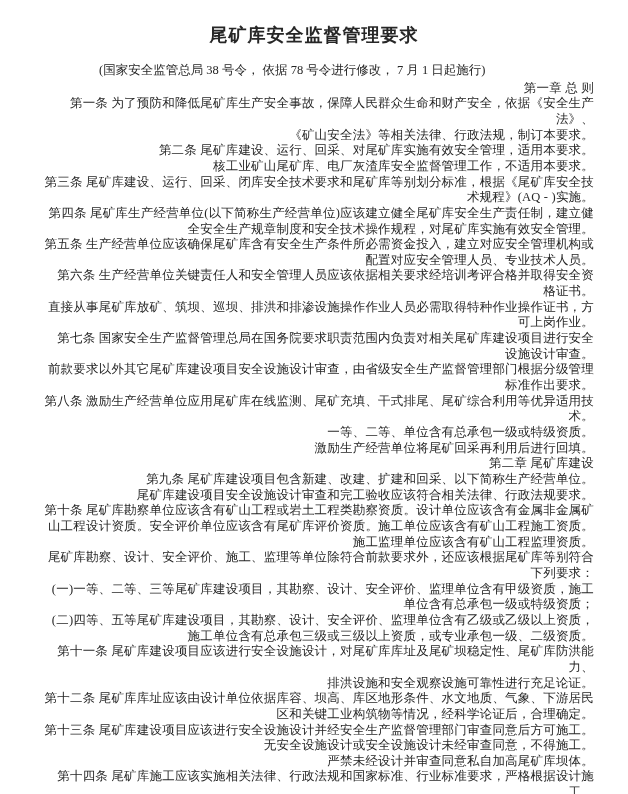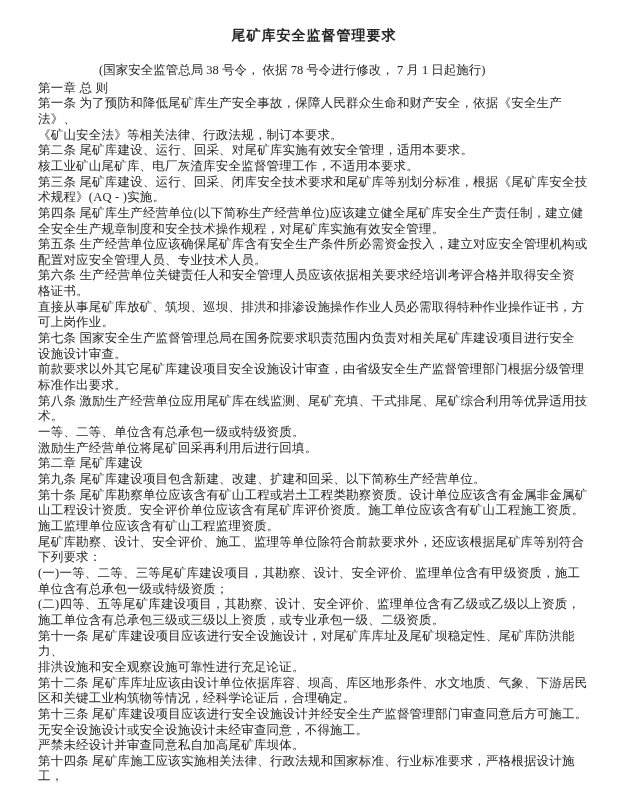--- a/index.html
+++ b/index.html
@@ -13,21 +13,21 @@
     height: 794px;
     background: #ffffff;
     overflow: hidden;
     font-family: "Liberation Serif", "DejaVu Serif", serif;
     color: #262626;
   }
   .doc-title {
     margin: 0;
     padding-top: 27px;
     text-align: center;
-    font-size: 14px;
+    font-size: 18px;
     font-weight: bold;
     line-height: 17px;
     letter-spacing: 1px;
     white-space: pre-wrap;
   }
   .doc-subtitle {
     margin-top: 19px;
     padding-left: 99px;
     padding-right: 42px;
     font-size: 12.5px;
@@ -37,20 +37,21 @@
   .doc-body {
     margin-top: 2px;
     padding-left: 38px;
     padding-right: 34px;
     font-size: 12.5px;
     line-height: 15.65px;
   }
   .ln {
     white-space: pre-wrap;
     letter-spacing: 0.2px;
+    text-align: right;
   }
 </style>
 </head>
 <body>
 
 <div class="page">
   <h1 class="doc-title">尾矿库安全监督管理要求</h1>
   <div class="doc-subtitle">(国家安全监管总局 38 号令， 依据 78 号令进行修改， 7 月 1 日起施行)</div>
   <div class="doc-body">
     <div class="ln">第一章 总 则</div>
@@ -71,20 +72,21 @@
     <div class="ln">第七条 国家安全生产监督管理总局在国务院要求职责范围内负责对相关尾矿库建设项目进行安全</div>
     <div class="ln">设施设计审查。</div>
     <div class="ln">前款要求以外其它尾矿库建设项目安全设施设计审查，由省级安全生产监督管理部门根据分级管理</div>
     <div class="ln">标准作出要求。</div>
     <div class="ln">第八条 激励生产经营单位应用尾矿库在线监测、尾矿充填、干式排尾、尾矿综合利用等优异适用技</div>
     <div class="ln">术。</div>
     <div class="ln">一等、二等、单位含有总承包一级或特级资质。</div>
     <div class="ln">激励生产经营单位将尾矿回采再利用后进行回填。</div>
     <div class="ln">第二章 尾矿库建设</div>
     <div class="ln">第九条 尾矿库建设项目包含新建、改建、扩建和回采、以下简称生产经营单位。</div>
+    <div class="ln">尾矿库建设项目安全设施设计审查和完工验收应该符合相关法律、行政法规要求。</div>
     <div class="ln">第十条 尾矿库勘察单位应该含有矿山工程或岩土工程类勘察资质。设计单位应该含有金属非金属矿</div>
     <div class="ln">山工程设计资质。安全评价单位应该含有尾矿库评价资质。施工单位应该含有矿山工程施工资质。</div>
     <div class="ln">施工监理单位应该含有矿山工程监理资质。</div>
     <div class="ln">尾矿库勘察、设计、安全评价、施工、监理等单位除符合前款要求外，还应该根据尾矿库等别符合</div>
     <div class="ln">下列要求：</div>
     <div class="ln">(一)一等、二等、三等尾矿库建设项目，其勘察、设计、安全评价、监理单位含有甲级资质，施工</div>
     <div class="ln">单位含有总承包一级或特级资质；</div>
     <div class="ln">(二)四等、五等尾矿库建设项目，其勘察、设计、安全评价、监理单位含有乙级或乙级以上资质，</div>
     <div class="ln">施工单位含有总承包三级或三级以上资质，或专业承包一级、二级资质。</div>
     <div class="ln">第十一条 尾矿库建设项目应该进行安全设施设计，对尾矿库库址及尾矿坝稳定性、尾矿库防洪能力、</div>

